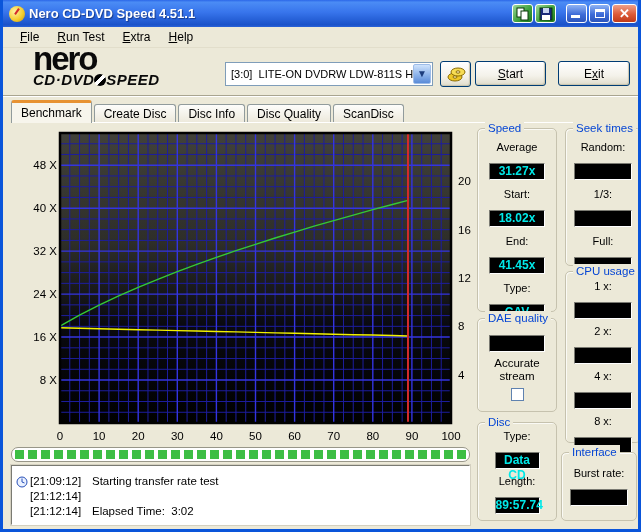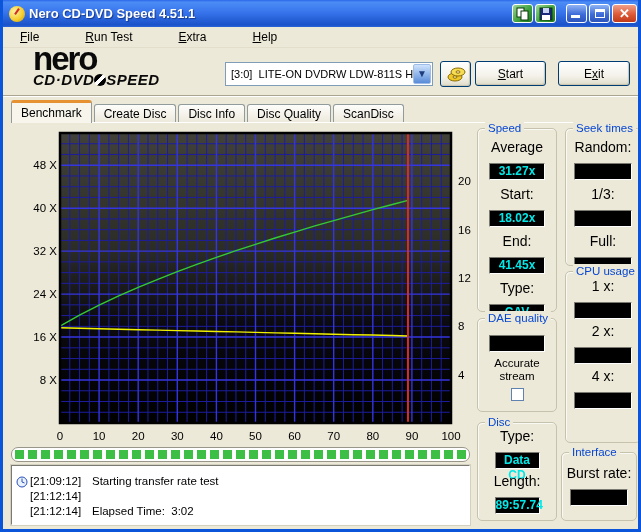--- a/index.html
+++ b/index.html
@@ -17,21 +17,21 @@
   .tb-btn{width:21px;height:19px;border:1px solid #fff;border-radius:3px;margin-left:2px;position:relative;flex:0 0 auto;
     display:flex;align-items:center;justify-content:center;}
   .tb-green{background:linear-gradient(135deg,#9ED99A 0%,#3FA23F 55%,#1E7A1E 100%);}
   .tb-blue{background:linear-gradient(180deg,#8FB3F4 0%,#3E6CD8 55%,#2C55BC 100%);}
   .tb-red{background:linear-gradient(180deg,#F0A088 0%,#DC5A38 55%,#C03A1A 100%);}
   .tb-gap{width:8px;flex:0 0 auto;}
   .glyph-min{position:absolute;left:4px;bottom:4px;width:9px;height:3px;background:#fff;}
   .glyph-max{width:10px;height:9px;border:1px solid #fff;border-top:3px solid #fff;}
   .glyph-close{color:#fff;font-weight:bold;font-size:13px;line-height:13px;}
   
-  .menubar{position:absolute;left:0;top:27px;width:635px;height:21px;background:#ECE9D8;display:flex;align-items:center;padding-left:8px;border-bottom:1px solid #E2DECB;gap:28px;}
+  .menubar{position:absolute;left:0;top:27px;width:635px;height:21px;background:#ECE9D8;display:flex;align-items:center;padding-left:8px;border-bottom:1px solid #E2DECB;}
   .menu-item{font-size:12px;padding:2px 9px;color:#000;}
   .menu-item u{text-decoration:underline;}
   
   .logo{position:absolute;left:30px;top:46px;width:170px;text-align:left;}
   .logo-brand{font-weight:bold;font-size:33px;line-height:25px;letter-spacing:-2px;color:#0A0A0A;}
   .logo-sub{font-weight:bold;font-style:italic;font-size:15px;letter-spacing:.5px;color:#0A0A0A;white-space:nowrap;}
   .disc-glyph{display:inline-block;width:12px;height:12px;border-radius:50%;vertical-align:-1px;
     background:linear-gradient(135deg,#000 40%,#fff 40% 60%,#000 60%);}
   .combo{position:absolute;left:222px;top:62px;width:208px;height:24px;background:#fff;border:1px solid #7F9DB9;display:flex;align-items:center;}
   .combo-text{flex:1;font-size:11px;padding-left:5px;white-space:pre;overflow:hidden;}
@@ -51,21 +51,21 @@
   .tab{border:1px solid #919B9C;border-bottom:none;border-radius:3px 3px 0 0;background:linear-gradient(180deg,#FDFDFB,#ECE8DA);
     font-size:12px;padding:2px 9px 3px;height:19px;margin-right:2px;color:#000;}
   .tab.active{background:#F7F5EC;border-top:3px solid #E79232;height:23px;padding-top:3px;font-size:12px;position:relative;z-index:2;}
   .tabpage-top{position:absolute;left:8px;top:122px;width:620px;height:1px;background:#fff;}
   
   #chart{position:absolute;left:30px;top:125px;overflow:visible;}
   
   .group{position:absolute;border:1px solid #C6C2AE;border-radius:5px;box-shadow:inset 1px 1px 0 rgba(255,255,255,.75);}
   .group-title{position:absolute;top:-8px;left:7px;background:#ECE9D8;padding:0 3px;color:#0646D4;font-size:11.5px;line-height:14px;}
   .field{text-align:center;margin-top:7px;}
-  .field-label{font-size:14px;color:#000;line-height:14px;}
+  .field-label{font-size:11px;color:#000;line-height:14px;}
   .lcd{margin:9px auto 0;width:56px;height:17px;background:#000;border:1px solid;border-color:#7A7A72 #FFF #FFF #7A7A72;
     color:#00E8E8;font-weight:bold;font-size:12px;line-height:15px;text-align:center;letter-spacing:0;}
   .w64{width:45px;} .w58{width:58px;}
   #grp-speed{left:474px;top:128px;width:80px;height:184px;padding-top:4px;}
   #grp-seek{left:562px;top:128px;width:76px;height:138px;padding-top:4px;}
   #grp-cpu{left:562px;top:271px;width:76px;height:172px;padding-top:2px;}
   #grp-cpu .field{margin-top:5px;}
   #grp-dae{left:474px;top:318px;width:80px;height:94px;}
   #grp-dae .lcd{margin-top:16px;}
   .dae-label{font-size:11.5px;text-align:center;margin-top:5px;line-height:13px;}
@@ -307,20 +307,24 @@
       <div class="lcd w58"></div>
       </div>
     <div class="field">
         <div class="field-label">2 x:</div>
       <div class="lcd w58"></div>
       </div>
     <div class="field">
         <div class="field-label">4 x:</div>
       <div class="lcd w58"></div>
       </div>
+    <div class="field">
+        <div class="field-label">8 x:</div>
+      <div class="lcd w58"></div>
+      </div>
   </div>
 
   <div class="group" id="grp-dae">
     <div class="group-title">DAE quality</div>
     <div class="lcd"></div>
     <div class="dae-label">Accurate stream</div>
     <div class="checkbox"></div>
   </div>
 
   <div class="group" id="grp-disc">

